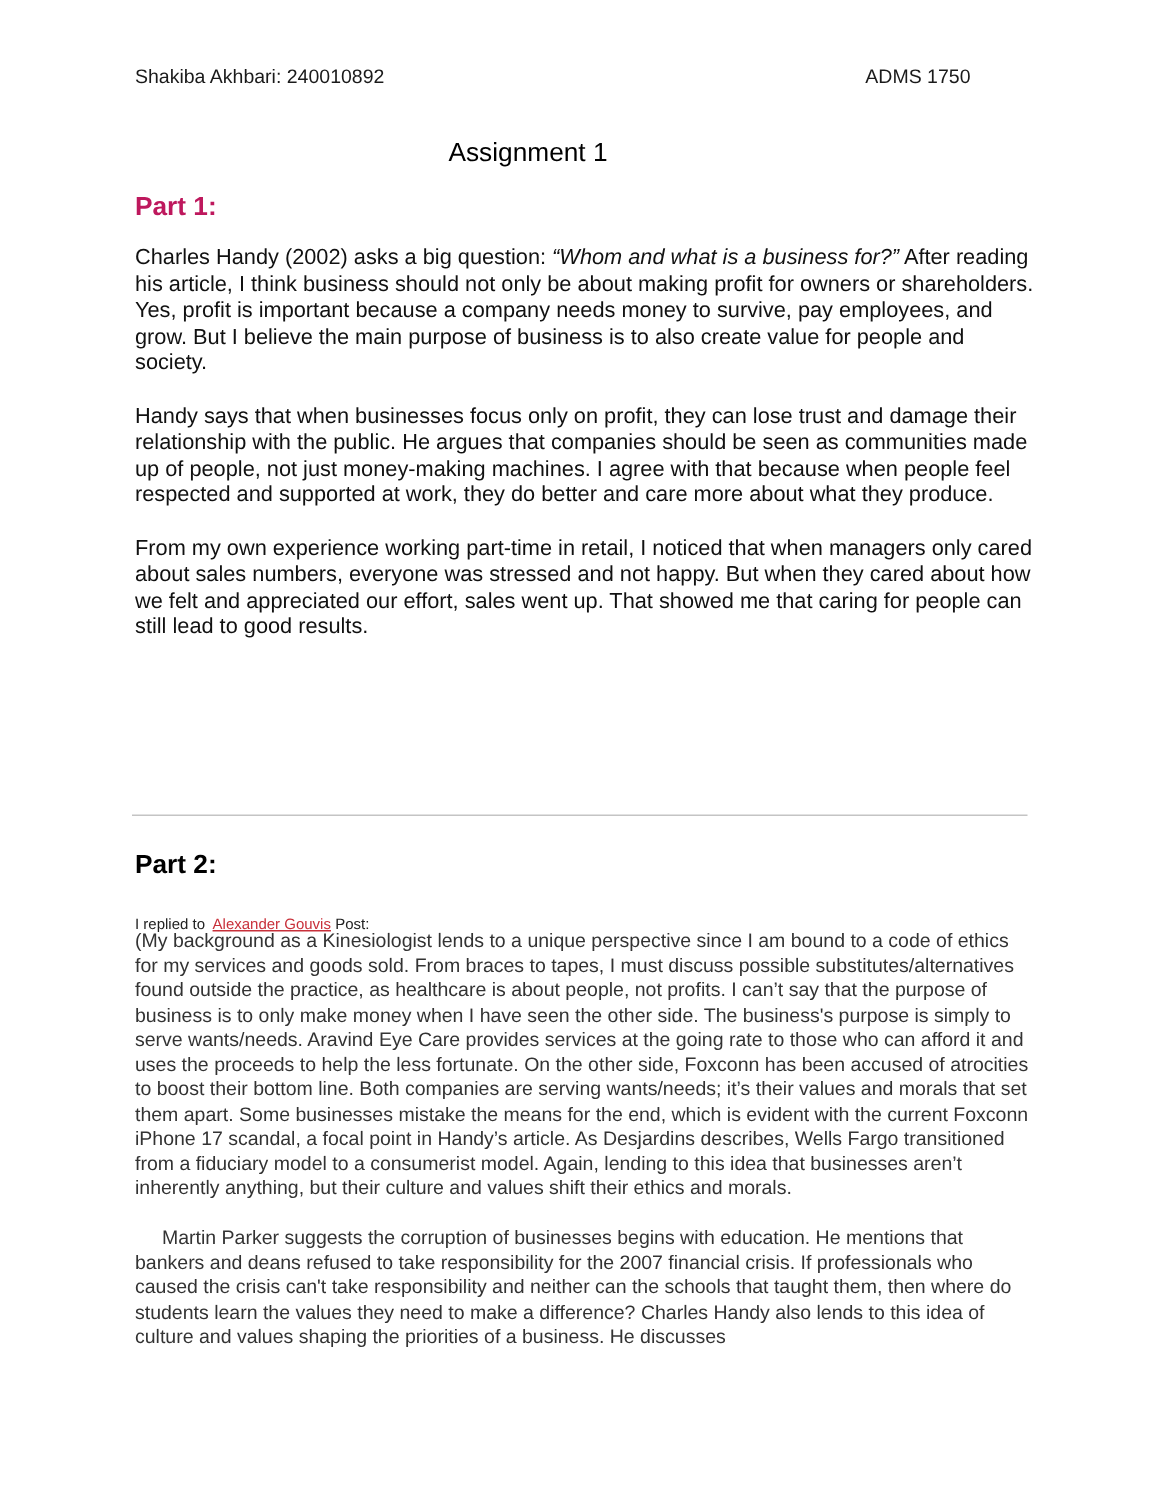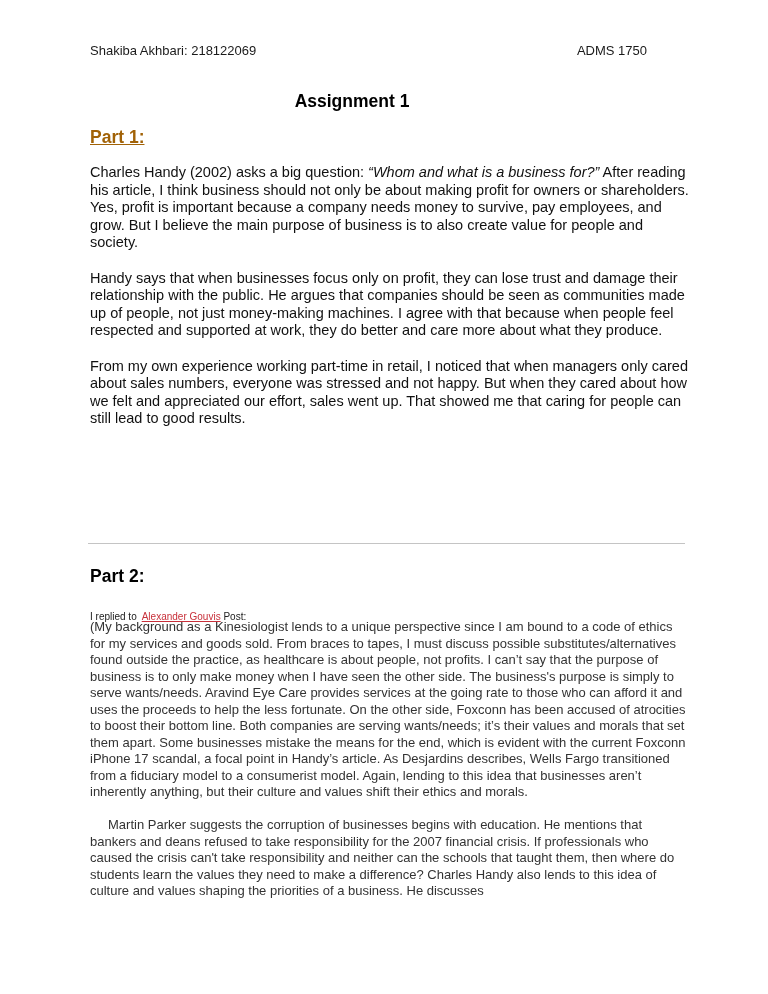--- a/index.html
+++ b/index.html
@@ -25,32 +25,31 @@
       font-size: 13px;
       color: #1a1a1a;
     }
     .doc-title {
       position: absolute;
       top: 91px;
       left: 0;
       width: 704px;
       text-align: center;
       font-size: 17.5px;
-      font-weight: bold;
+      font-weight: normal;
       color: #000;
     }
     .part1-heading {
       position: absolute;
       top: 127px;
       left: 90px;
       font-size: 17.5px;
       font-weight: bold;
-      color: #a16207;
+      color: #be185d;
       margin: 0;
-      text-decoration: underline;
     }
     .part1-body {
       position: absolute;
       top: 164px;
       left: 90px;
       width: 600px;
       font-size: 14.5px;
       line-height: 17.6px;
       color: #111;
     }
@@ -103,21 +102,21 @@
       margin: 0 0 16.5px 0;
     }
     .part2-body p.indent {
       text-indent: 18px;
     }
   </style>
 </head>
 <body>
 
 <div class="page-header">
-  <span>Shakiba Akhbari: 218122069</span>
+  <span>Shakiba Akhbari: 240010892</span>
   <span>ADMS 1750</span>
 </div>
 
 <div class="doc-title">Assignment 1</div>
 
 <h2 class="part1-heading">Part 1:</h2>
 
 <div class="part1-body">
   <p><span>Charles Handy (2002) asks a big question: </span><em>“Whom and what is a business for?”</em><span> After reading his article, I think business should not only be about making profit for owners or shareholders. Yes, profit is important because a company needs money to survive, pay employees, and grow. But I believe the main purpose of business is to also create value for people and society.</span></p>
   <p>Handy says that when businesses focus only on profit, they can lose trust and damage their relationship with the public. He argues that companies should be seen as communities made up of people, not just money-making machines. I agree with that because when people feel respected and supported at work, they do better and care more about what they produce.</p>

